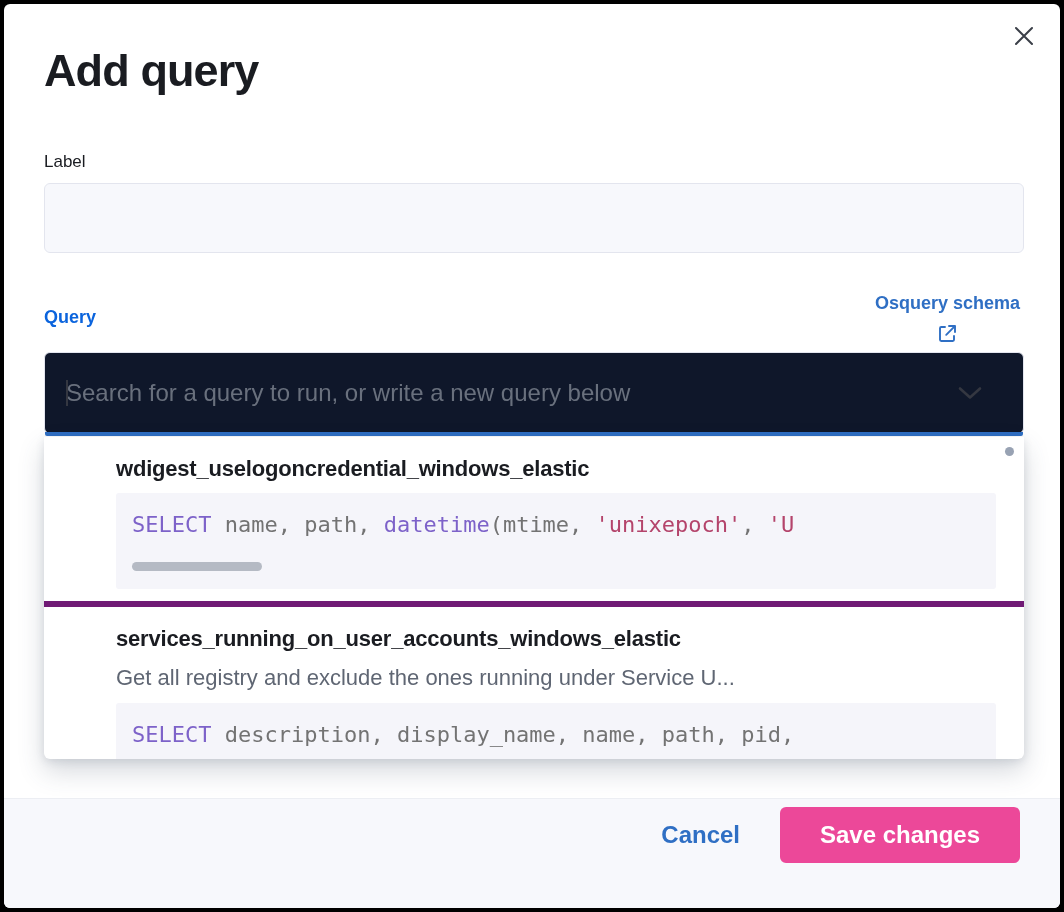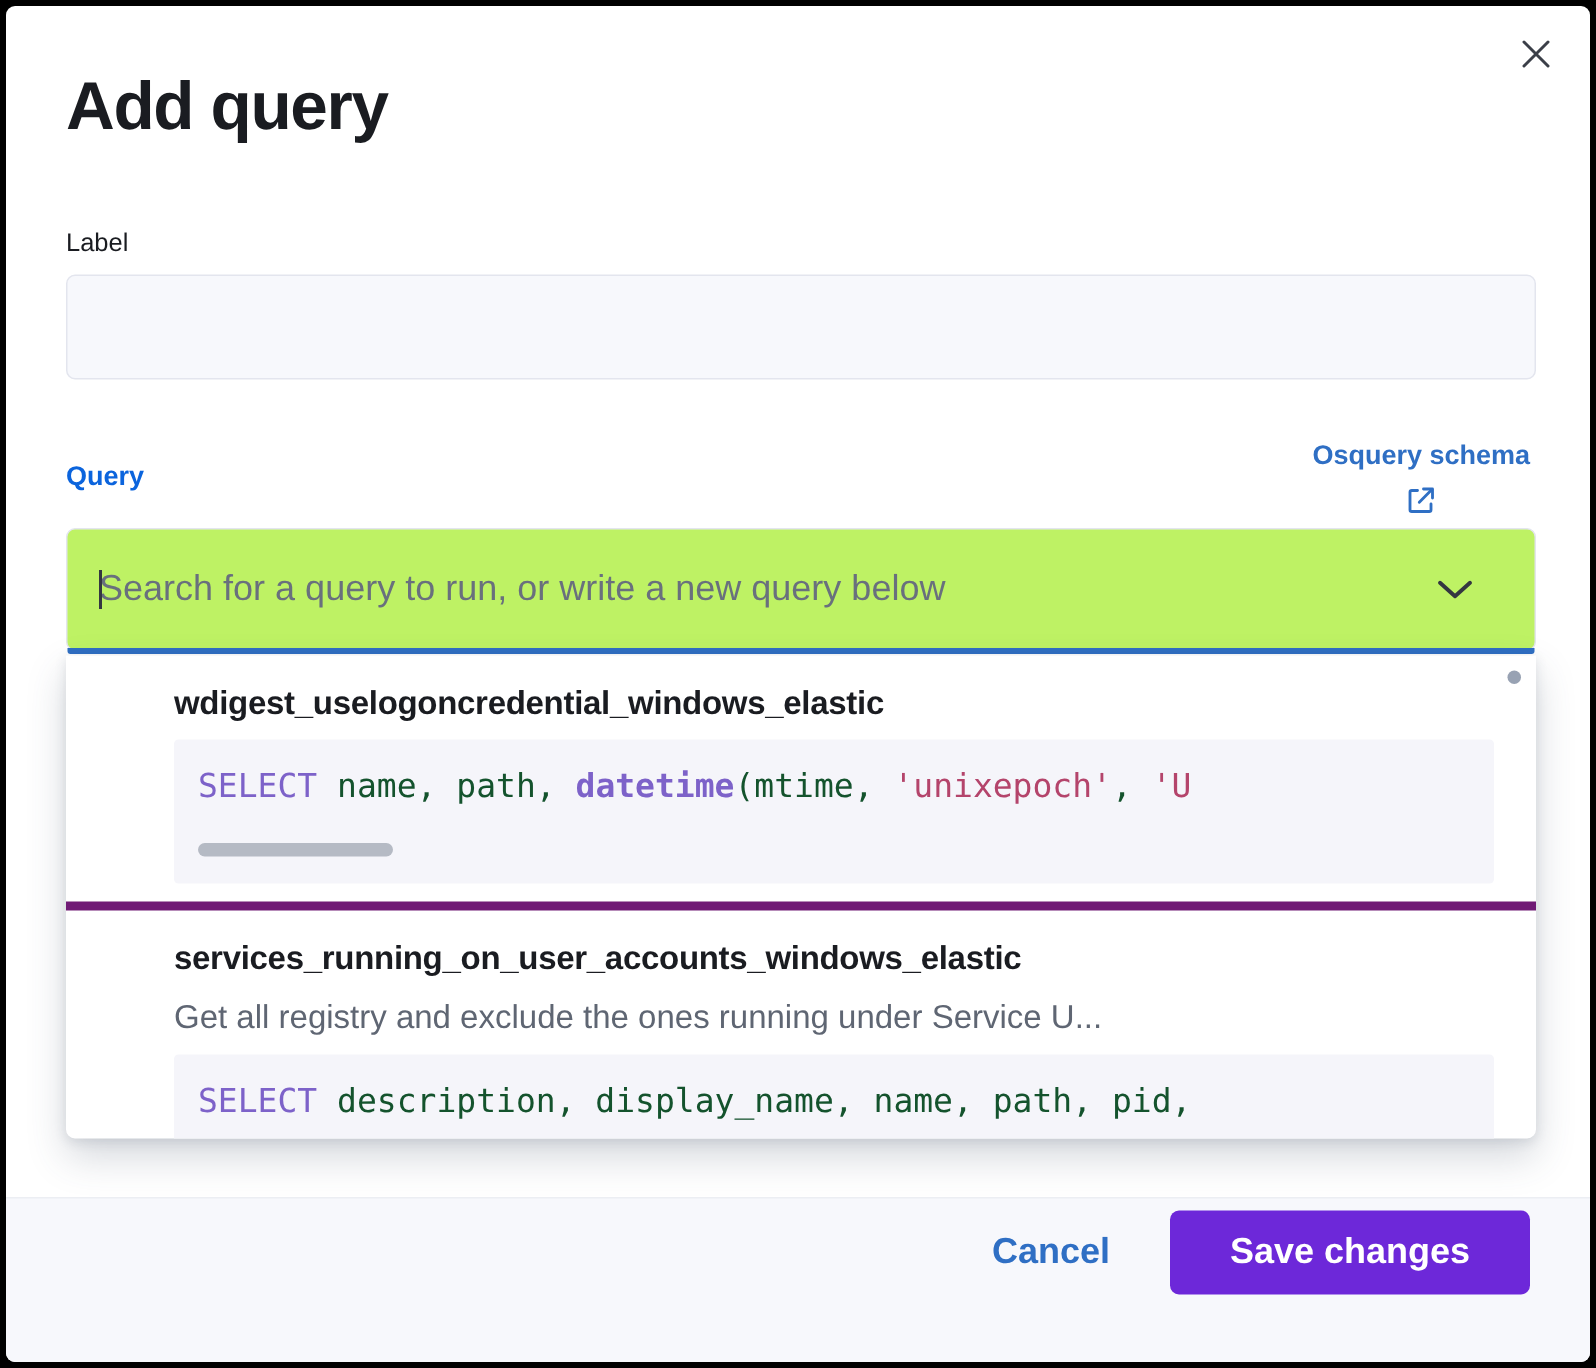--- a/index.html
+++ b/index.html
@@ -110,21 +110,21 @@
   }
   .schema-link svg { display: block; }
 
   
   .combo-wrap { position: relative; }
 
   .combo-box {
     position: relative;
     width: 980px;
     height: 82px;
-    background: #bef264;
+    background: #0f172a;
     border: 1px solid #e3e5ee;
     border-radius: 6px;
     display: flex;
     align-items: center;
     padding: 0 38px 0 21px;
   }
   .combo-box::after {
     content: "";
     position: absolute;
     left: 0;
@@ -222,23 +222,23 @@
     overflow: hidden;
   }
   .code-line {
     font-family: "DejaVu Sans Mono", monospace;
     font-size: 22px;
     line-height: 30px;
     color: #343741;
     white-space: nowrap;
   }
   .tok-kw   { color: #7d62c9; }
-  .tok-fn   { color: #7d62c9; font-weight: bold; }
+  .tok-fn   { color: #7d62c9; }
   .tok-str  { color: #b4446b; }
-  .tok-plain{ color: #14532d; }
+  .tok-plain{ color: #737373; }
 
   .code-scrollbar {
     position: absolute;
     left: 16px;
     bottom: 18px;
     width: 130px;
     height: 9px;
     border-radius: 5px;
     background: #b5bac4;
   }
@@ -265,21 +265,21 @@
     font-family: "Liberation Sans", sans-serif;
     font-size: 24px;
     font-weight: 700;
     color: #2f6fc4;
     height: 56px;
     padding: 0 18px;
     cursor: pointer;
     border-radius: 6px;
   }
   .btn-save {
-    background: #6d28d9;
+    background: #ec4899;
     border: none;
     font-family: "Liberation Sans", sans-serif;
     font-size: 24px;
     font-weight: 700;
     color: #ffffff;
     height: 56px;
     padding: 0 28px;
     min-width: 240px;
     cursor: pointer;
     border-radius: 6px;

